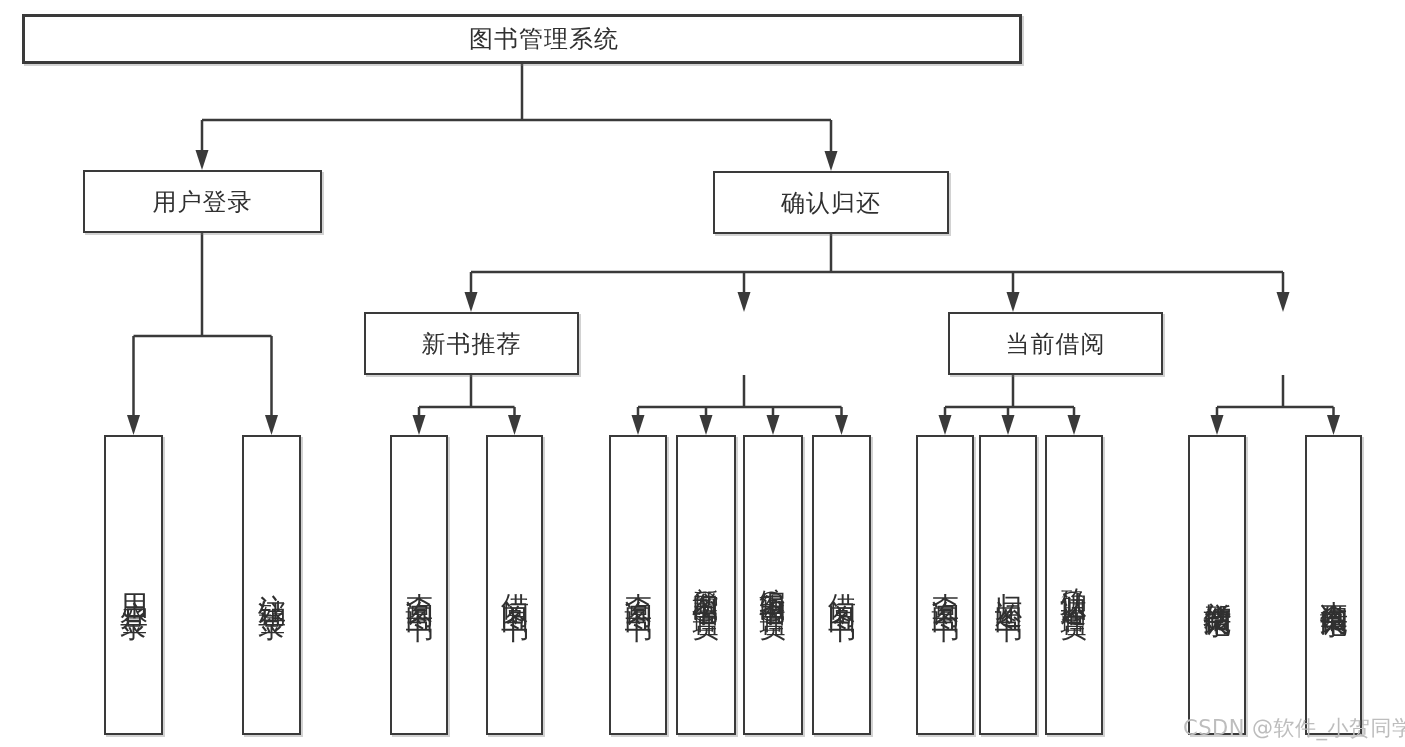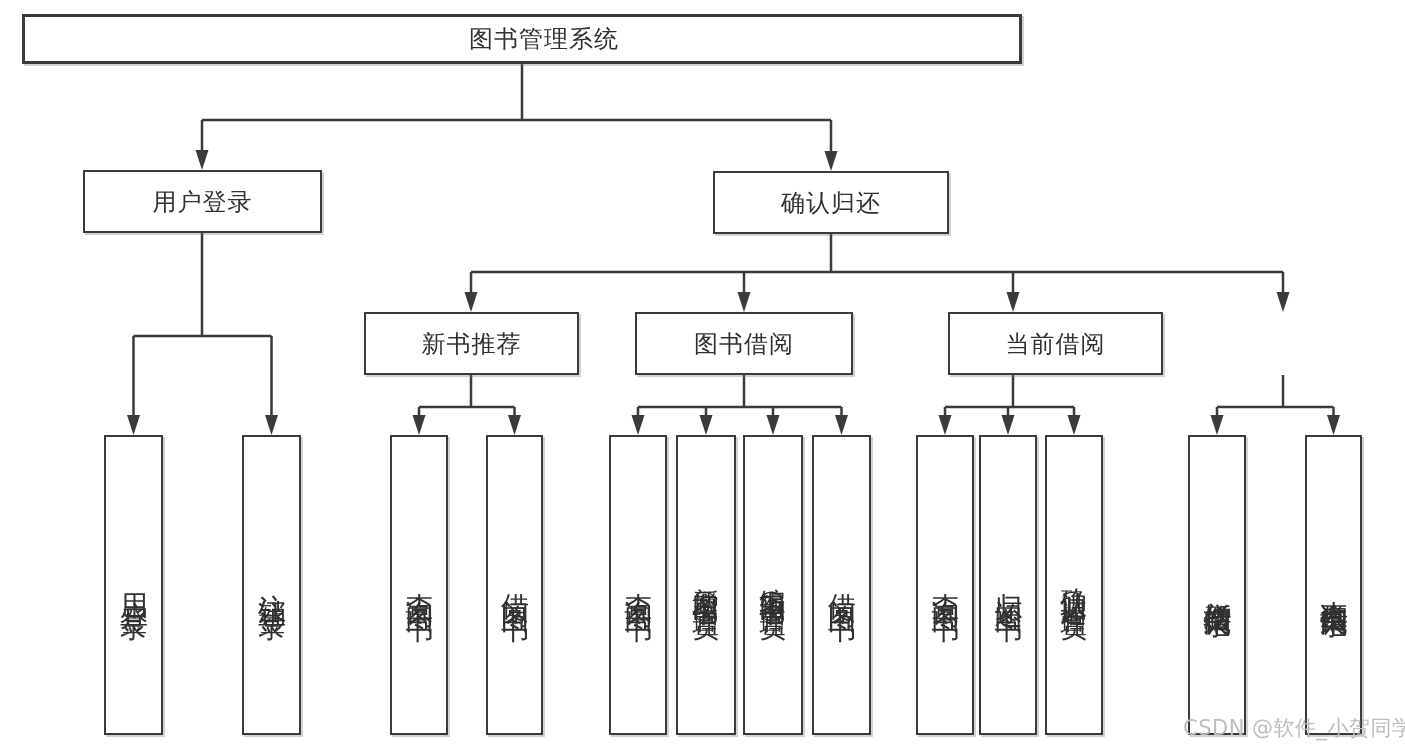--- a/index.html
+++ b/index.html
@@ -91,21 +91,20 @@
       <polygon points="1327,415 1340,415 1333.5,435"></polygon>
     </g>
   </svg>
 
   <div class="node h root" style="left:22px;top:14px;width:1000px;height:50px">图书管理系统</div>
 
   <div class="node h" style="left:83px;top:170px;width:239px;height:63px">用户登录</div>
   <div class="node h" style="left:713px;top:171px;width:236px;height:63px">确认归还</div>
 
   <div class="node h" style="left:364px;top:312px;width:215px;height:63px">新书推荐</div>
-  <div class="node h" style="left:635px;top:312px;width:218px;height:63px">图书借阅</div>
   <div class="node h" style="left:948px;top:312px;width:215px;height:63px">当前借阅</div>
 
   <div class="node v" style="left:104px;top:435px;width:59px;height:300px">用户登录</div>
   <div class="node v" style="left:242px;top:435px;width:59px;height:300px">注销登录</div>
 
   <div class="node v" style="left:390px;top:435px;width:58px;height:300px">查询图书</div>
   <div class="node v" style="left:486px;top:435px;width:57px;height:300px">借阅图书</div>
 
   <div class="node v" style="left:609px;top:435px;width:58px;height:300px">查询图书</div>
   <div class="node v l9" style="left:676px;top:435px;width:60px;height:300px">新增图书（管理员）</div>

